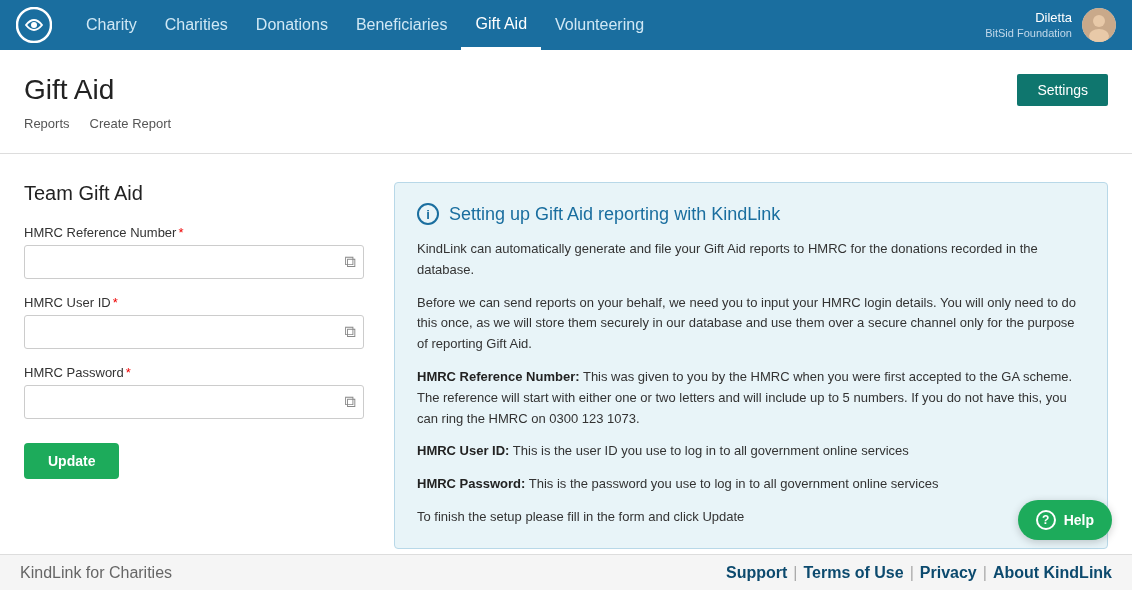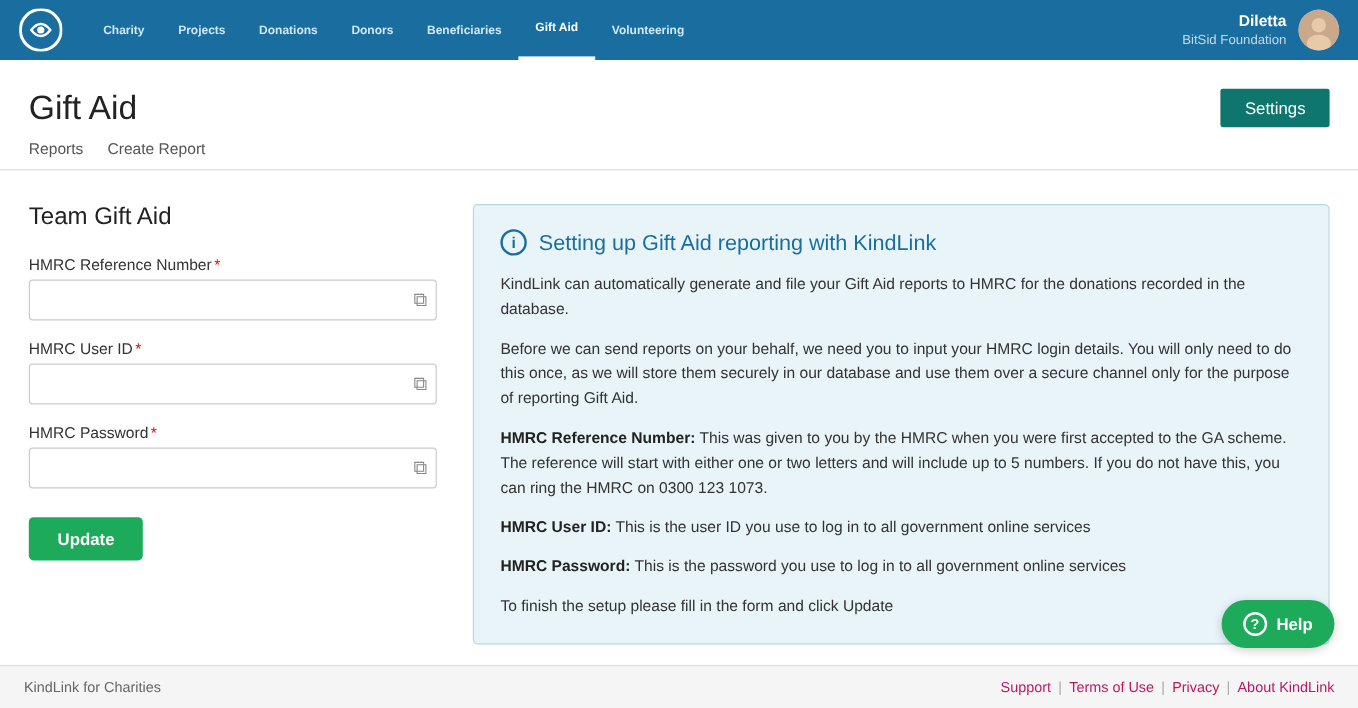--- a/index.html
+++ b/index.html
@@ -25,37 +25,37 @@
       flex: 1;
       gap: 0;
     }
     .nav-link {
       color: #d0e8f5;
       text-decoration: none;
       padding: 0 14px;
       height: 50px;
       display: flex;
       align-items: center;
-      font-size: 10px;
-      font-weight: 700;
+      font-size: 16px;
+      font-weight: 400;
       cursor: pointer;
     }
     .nav-link.active {
       color: #fff;
       border-bottom: 3px solid #fff;
     }
     .navbar-user {
       display: flex;
       align-items: center;
       gap: 10px;
       color: #fff;
       font-size: 13px;
       text-align: right;
     }
-    .navbar-user-name { font-weight: 700; display: block; }
+    .navbar-user-name { font-weight: 400; display: block; }
     .navbar-user-org { font-size: 11px; color: #c0d8ea; }
     .navbar-avatar {
       width: 34px; height: 34px;
       border-radius: 50%;
       background: #ccc;
       overflow: hidden;
       display: flex; align-items: center; justify-content: center;
       font-size: 18px;
     }
 
@@ -78,21 +78,21 @@
       padding: 8px 20px;
       font-size: 14px;
       cursor: pointer;
       border-radius: 2px;
       font-weight: 500;
     }
 
     
     .sub-nav {
       display: flex;
-      padding: 10px 24px 0 24px;
+      padding: 10px 24px 12px 24px;
       gap: 20px;
       border-bottom: 1px solid #ddd;
     }
     .sub-nav-link {
       font-size: 13px;
       color: #555;
       text-decoration: none;
       padding-bottom: 10px;
       cursor: pointer;
     }
@@ -207,32 +207,33 @@
       bottom: 0;
       left: 0;
       right: 0;
       height: 36px;
       background: #f5f5f5;
       border-top: 1px solid #ddd;
       display: flex;
       align-items: center;
       justify-content: space-between;
       padding: 0 20px;
-      font-size: 12px;
+      font-size: 16px;
       color: #666;
     }
     .footer-links {
       display: flex;
       align-items: center;
       gap: 6px;
     }
     .footer-link {
-      color: #be185d;
+      color: #0c4a6e;
       text-decoration: none;
       cursor: pointer;
+      font-weight: bold;
     }
     .footer-sep { color: #aaa; }
 
     
     .help-btn {
       position: fixed;
       bottom: 50px;
       right: 20px;
       background: #1dab5b;
       color: #fff;
@@ -266,23 +267,22 @@
   <div class="navbar-logo">
     <svg class="logo-svg" viewBox="0 0 36 36" xmlns="http://www.w3.org/2000/svg">
       <circle cx="18" cy="18" r="17" fill="none" stroke="#fff" stroke-width="2.5"></circle>
       <path d="M10 18 Q18 8 26 18 Q18 28 10 18Z" fill="none" stroke="#fff" stroke-width="2" stroke-linejoin="round"></path>
       <circle cx="18" cy="18" r="3" fill="#fff"></circle>
     </svg>
   </div>
 
   <div class="navbar-links">
     <a class="nav-link">Charity</a>
-    <a class="nav-link">Projects</a>
+    <a class="nav-link">Charities</a>
     <a class="nav-link">Donations</a>
-    <a class="nav-link">Donors</a>
     <a class="nav-link">Beneficiaries</a>
     <a class="nav-link active">Gift Aid</a>
     <a class="nav-link">Volunteering</a>
   </div>
 
   <div class="navbar-user">
     <div>
       <span class="navbar-user-name">Diletta</span>
       <span class="navbar-user-org">BitSid Foundation</span>
     </div>

